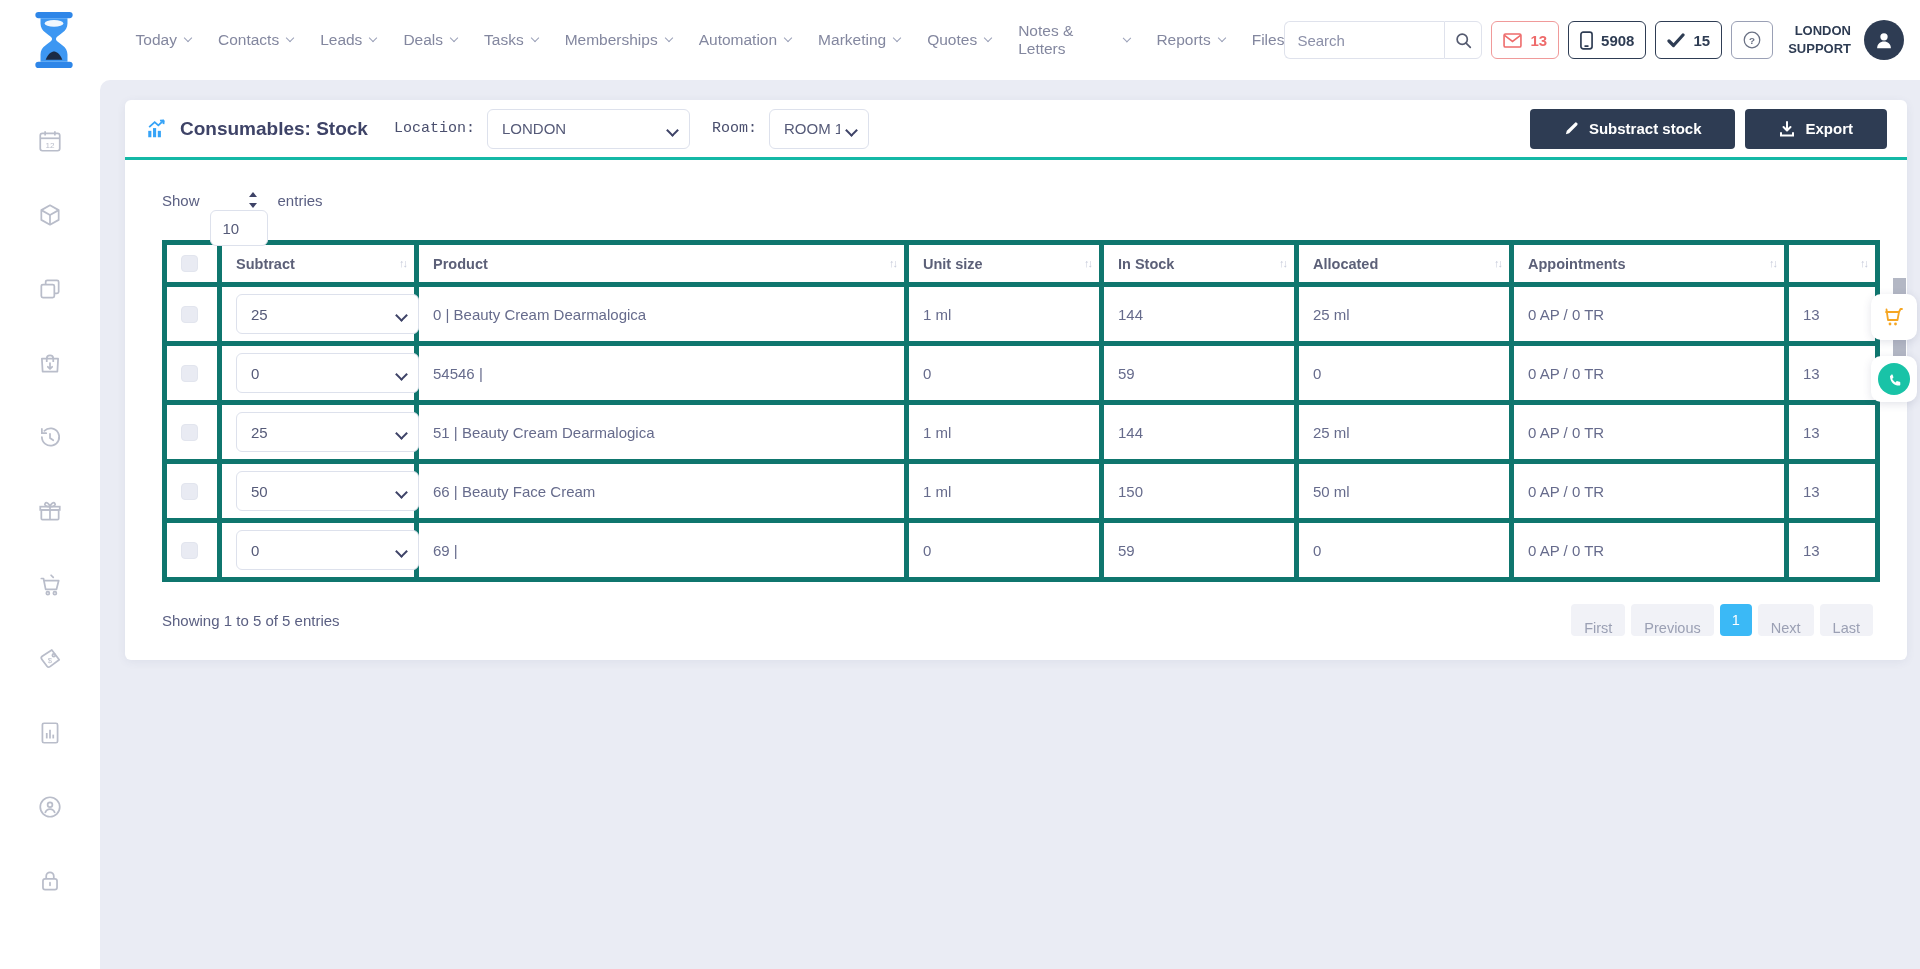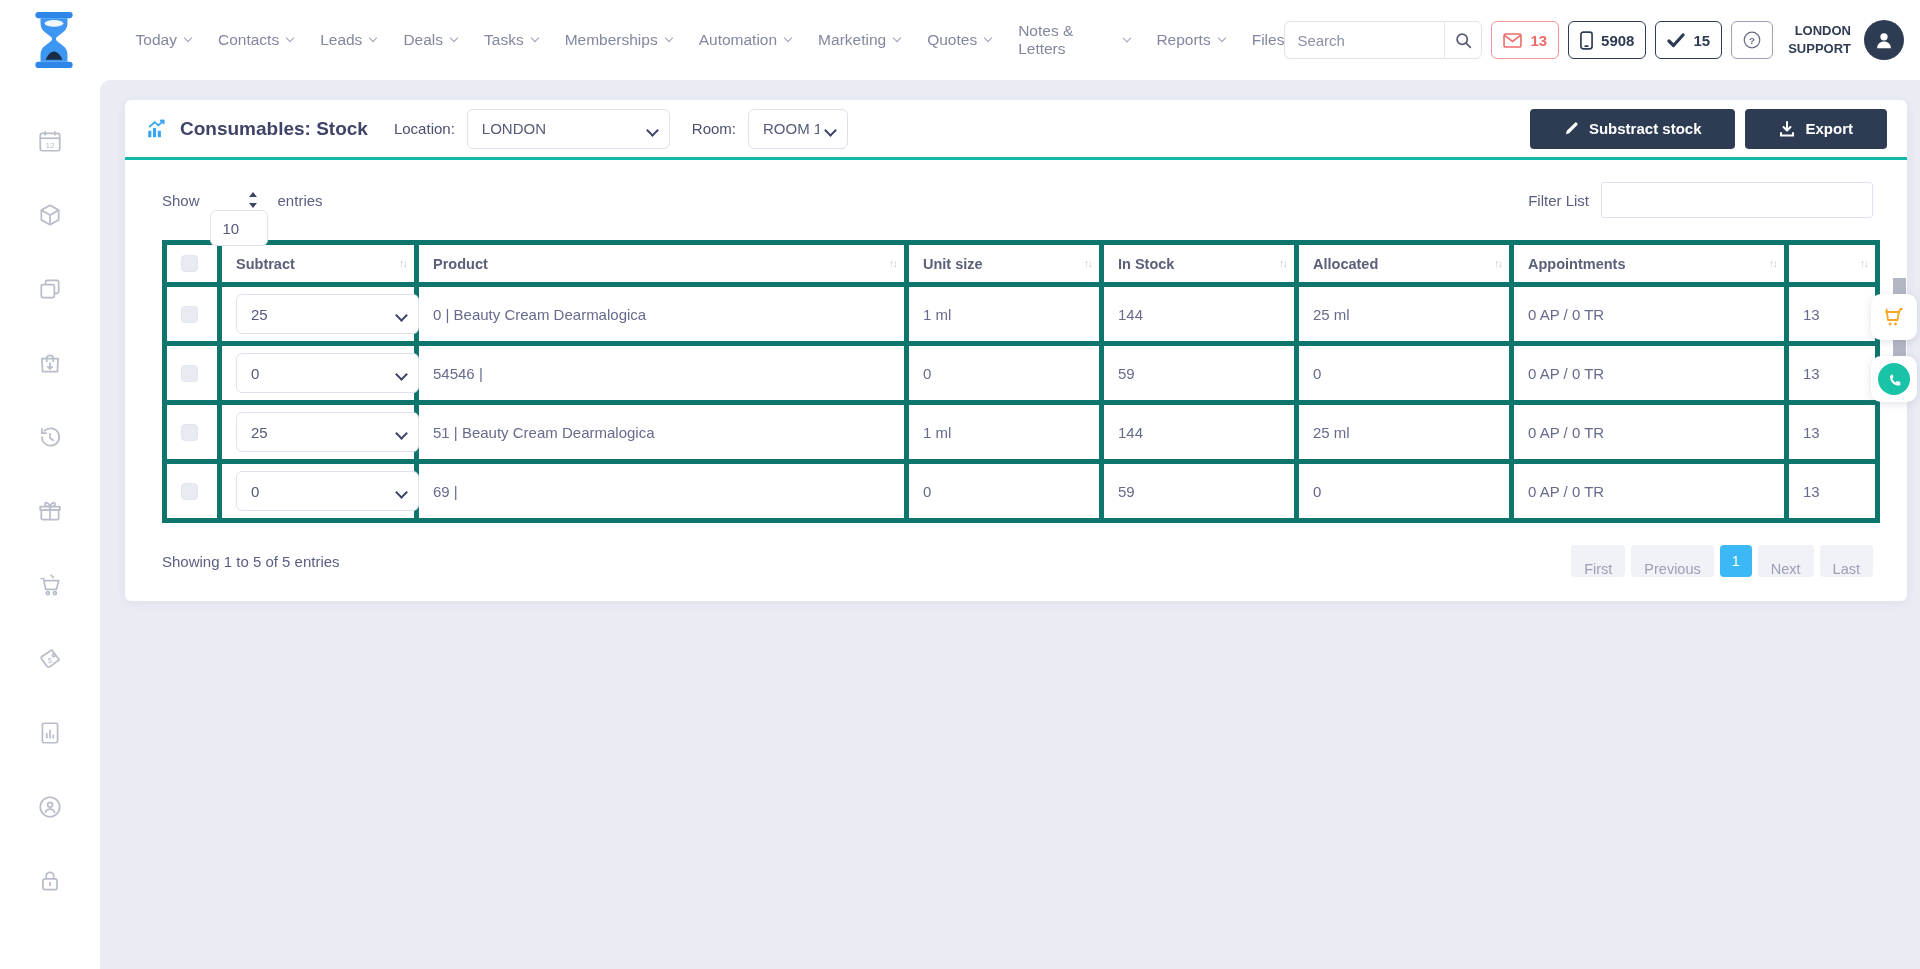--- a/index.html
+++ b/index.html
@@ -26,21 +26,21 @@
   .username{text-align:right;font-size:13px;font-weight:700;color:#2e3c53;line-height:1.35;margin-left:6px;}
   .avatar{width:40px;height:40px;border-radius:50%;background:#2e3c53;display:flex;align-items:center;justify-content:center;margin-left:4px;cursor:pointer;}
   
   .sidebar{position:absolute;top:80px;left:0;width:100px;height:889px;background:#fff;display:flex;flex-direction:column;align-items:center;padding-top:48px;gap:48px;z-index:5;}
   .side-icon{width:26px;height:26px;display:flex;align-items:center;justify-content:center;cursor:pointer;}
   
   .main{position:absolute;top:80px;left:100px;width:1820px;height:889px;background:#eaecf4;border-top-left-radius:10px;}
   .card{position:absolute;left:25px;top:20px;width:1782px;background:#fff;border-radius:6px;box-shadow:0 2px 10px rgba(60,70,110,0.07);padding-bottom:24px;}
   .card-header{height:60px;display:flex;align-items:center;padding:0 20px;border-bottom:3px solid #14b8a6;}
   .page-title{font-size:19px;font-weight:700;color:#3e4367;margin-left:12px;margin-right:26px;}
-  .hdr-label{font-size:15px;color:#4a4f6e;margin-right:12px;}
+  .hdr-label{font-size:15px;color:#4a4f6e;margin-right:12px;font-family:Liberation Mono, monospace;}
   .selwrap{position:relative;display:inline-block;height:40px;}
   .selwrap select{appearance:none;-webkit-appearance:none;height:40px;width:100%;border:1px solid #dde1ec;border-radius:6px;background:#fff;color:#555a78;font-size:15px;font-family:"Liberation Sans",sans-serif;padding:0 32px 0 14px;outline:none;cursor:pointer;}
   .selwrap.caret::after{content:"";position:absolute;right:13px;top:17px;width:7px;height:7px;border-right:2px solid #3e4367;border-bottom:2px solid #3e4367;transform:rotate(45deg);pointer-events:none;}
   .selwrap.spin::before{content:"";position:absolute;right:11px;top:10px;border-left:4px solid transparent;border-right:4px solid transparent;border-bottom:5px solid #3e4367;pointer-events:none;}
   .selwrap.spin::after{content:"";position:absolute;right:11px;bottom:10px;border-left:4px solid transparent;border-right:4px solid transparent;border-top:5px solid #3e4367;pointer-events:none;}
   .hdr-spacer{flex:1;}
   .btn-dark{height:40px;border:none;border-radius:4px;background:#2e3c53;color:#fff;font-size:15px;font-weight:600;font-family:"Liberation Sans",sans-serif;display:flex;align-items:center;gap:10px;padding:0 34px;cursor:pointer;}
   .btn-dark + .btn-dark{margin-left:10px;}
   .card-body{padding:22px 34px 0 37px;}
   .controls{display:flex;align-items:center;justify-content:space-between;}
@@ -324,24 +324,20 @@
 
     <div class="card-body">
       <div class="controls">
         <div class="show-group">
           <span>Show</span>
           <span class="selwrap spin">
             <select><option>10</option></select>
           </span>
           <span>entries</span>
         </div>
-        <div class="filter-group">
-          <span>Filter List</span>
-          <input type="text" value="" style="">
-        </div>
       </div>
 
       <table>
         <thead>
           <tr>
             <th class="col-check"><span class="checkbox"></span></th>
             <th class="col-subtract"><span>Subtract</span><span class="sort">↑↓</span></th>
             <th class="col-product"><span>Product</span><span class="sort">↑↓</span></th>
             <th class="col-unit"><span>Unit size</span><span class="sort">↑↓</span></th>
             <th class="col-stock"><span>In Stock</span><span class="sort">↑↓</span></th>
@@ -371,20 +367,30 @@
             <td>0 AP / 0 TR</td>
             <td>13</td>
           </tr>
           <tr>
             <td><span class="checkbox"></span></td>
             <td><span class="selwrap caret"><select><option>25</option></select></span></td>
             <td>51 | Beauty Cream Dearmalogica</td>
             <td>1 ml</td>
             <td>144</td>
             <td>25 ml</td>
+            <td>0 AP / 0 TR</td>
+            <td>13</td>
+          </tr>
+          <tr>
+            <td><span class="checkbox"></span></td>
+            <td><span class="selwrap caret"><select><option>50</option></select></span></td>
+            <td>66 | Beauty Face Cream</td>
+            <td>1 ml</td>
+            <td>150</td>
+            <td>50 ml</td>
             <td>0 AP / 0 TR</td>
             <td>13</td>
           </tr>
           <tr>
             <td><span class="checkbox"></span></td>
             <td><span class="selwrap caret"><select><option>0</option></select></span></td>
             <td>69 |</td>
             <td>0</td>
             <td>59</td>
             <td>0</td>

